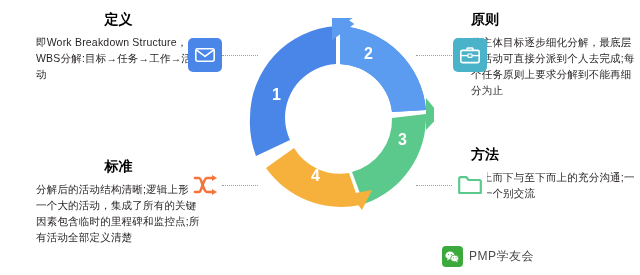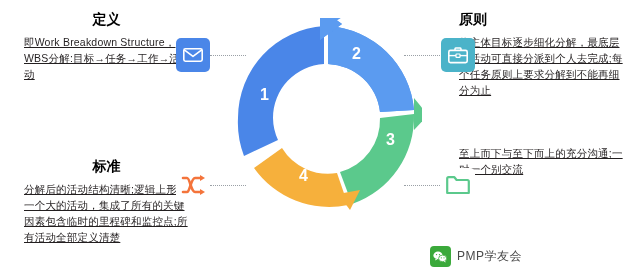--- a/index.html
+++ b/index.html
@@ -9,21 +9,21 @@
   body {
     width: 640px;
     height: 275px;
     background: #ffffff;
     font-family: "Liberation Sans", sans-serif;
     overflow: hidden;
     position: relative;
   }
   .stage {
     position: absolute;
-    left: 4px; top: 0;
+    left: 16px; top: 0;
     width: 528px;
     height: 275px;
   }
 
   
   .block {
     position: absolute;
     width: 165px;
   }
   .block .title {
@@ -31,21 +31,20 @@
     font-weight: bold;
     color: #000000;
     line-height: 18px;
     margin-bottom: 6px;
   }
   .block .body {
     font-size: 10.5px;
     color: #231f20;
     line-height: 16px;
     letter-spacing: 0.2px;
-    text-decoration: underline;
   }
 
   
   .block.left .title { text-align: center; }
   .block.left .body  { text-align: left; }
   
   .block.right .title { text-align: left; }
   .block.right .body  { text-align: left; }
 
   #block-definition { left: 20px;  top: 10px;  }
@@ -139,20 +138,21 @@
     <div class="title">标准</div>
     <div class="body">分解后的活动结构清晰;逻辑上形成一个大的活动，集成了所有的关键因素包含临时的里程碑和监控点;所有活动全部定义清楚</div>
   </div>
 
   <div class="block right" id="block-principle">
     <div class="title">原则</div>
     <div class="body">将主体目标逐步细化分解，最底层的活动可直接分派到个人去完成;每个任务原则上要求分解到不能再细分为止</div>
   </div>
 
   <div class="block right" id="block-method">
+    <div class="title">方法</div>
     <div class="body">至上而下与至下而上的充分沟通;一对一个别交流</div>
   </div>
 
   <div class="icon-badge" id="icon-mail">
     <svg width="20" height="14" viewBox="0 0 20 14">
       <rect x="0.8" y="0.8" width="18.4" height="12.4" rx="1.6" fill="none" stroke="#ffffff" stroke-width="1.6"></rect>
       <path d="M1.6 2.2 L10 8.4 L18.4 2.2" fill="none" stroke="#ffffff" stroke-width="1.6" stroke-linecap="round" stroke-linejoin="round"></path>
     </svg>
   </div>
 

